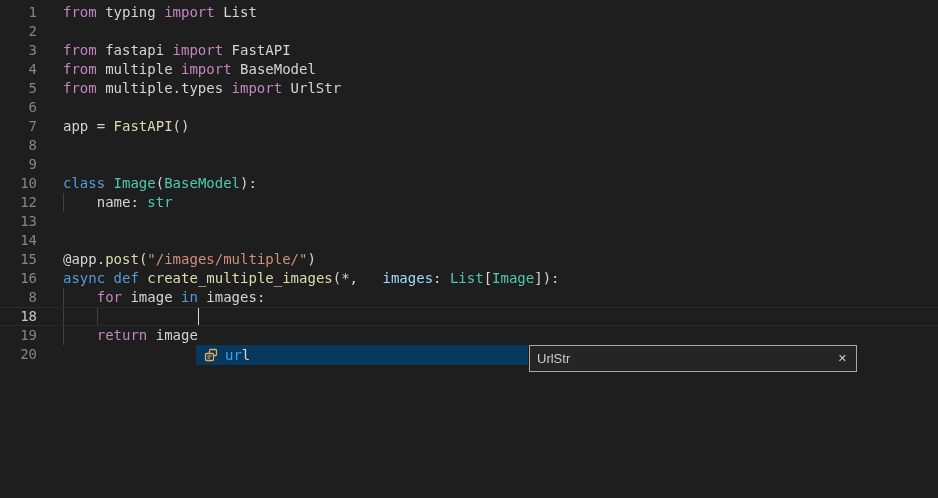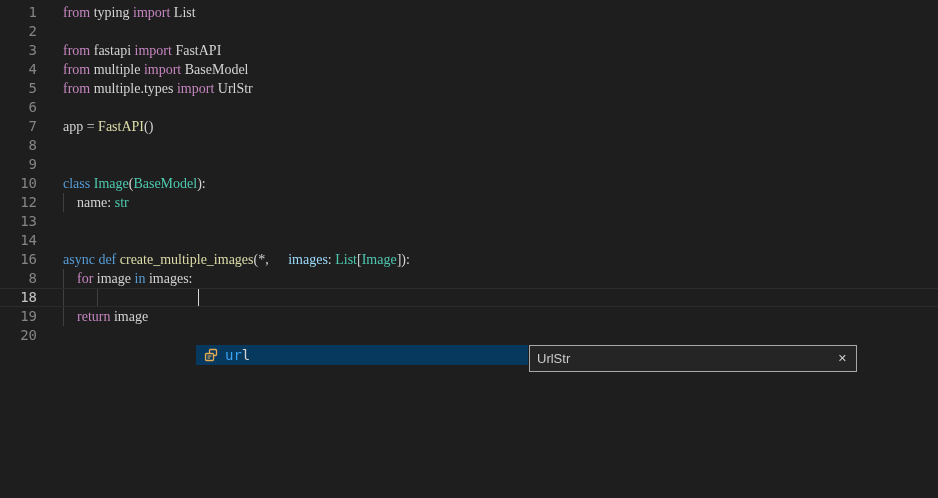--- a/index.html
+++ b/index.html
@@ -7,21 +7,21 @@
     overflow:hidden;font-family:"DejaVu Sans Mono","Liberation Mono",monospace;font-size:14px;}
   .code-area{position:absolute;top:3px;left:0;right:0;}
   .row{position:relative;display:flex;height:19px;line-height:19px;}
   .row.active::after{content:"";position:absolute;left:0;right:0;top:0;bottom:0;
     border-top:1px solid var(--current_line_border);border-bottom:1px solid var(--current_line_border);
     pointer-events:none;}
   .gutter{width:38px;flex:0 0 38px;text-align:right;padding-right:1px;box-sizing:border-box;
     color:var(--line_number);user-select:none;}
   .row.active .gutter{color:var(--line_number_active);}
   .code{position:relative;flex:1;padding-left:25px;white-space:pre;color:var(--plain);}
-  .code span{white-space:pre;font-family:Liberation Serif, serif;}
+  .code span{white-space:pre;}
   .tk-kw1{color:var(--kw1);} .tk-kw2{color:var(--kw2);} .tk-type{color:var(--type);}
   .tk-fn{color:var(--fn);} .tk-str{color:var(--str);} .tk-param{color:var(--param);margin-left:16px;}
   .tk-plain{color:var(--plain);}
   .tk-sq{color:var(--plain);text-decoration:underline;text-decoration-style:wavy;
     text-decoration-color:var(--squiggle);text-decoration-thickness:1px;text-underline-offset:3px;}
   .indent-guide{position:absolute;top:0;bottom:0;width:1px;background:var(--indent_guide);}
   .cursor{position:absolute;top:1px;bottom:1px;width:1.5px;background:var(--cursor);}
   
   .suggest-row{position:absolute;left:196px;top:345px;width:332px;height:20px;
     background:var(--suggest_selected_bg);display:flex;align-items:center;cursor:pointer;}
@@ -88,20 +88,24 @@
       </div>
       <div class="row">
         <div class="gutter">13</div>
         <div class="code"></div>
       </div>
       <div class="row">
         <div class="gutter">14</div>
         <div class="code"></div>
       </div>
       <div class="row">
+        <div class="gutter">15</div>
+        <div class="code"><span class="tk-plain">@app.</span><span class="tk-fn">post</span><span class="tk-plain">(</span><span class="tk-str">"/images/multiple/"</span><span class="tk-plain">)</span></div>
+      </div>
+      <div class="row">
         <div class="gutter">16</div>
         <div class="code"><span class="tk-kw2">async</span><span class="tk-plain"> </span><span class="tk-kw2">def</span><span class="tk-plain"> </span><span class="tk-fn">create_multiple_images</span><span class="tk-plain">(*, </span><span class="tk-param">images</span><span class="tk-plain">: </span><span class="tk-type">List</span><span class="tk-plain">[</span><span class="tk-type">Image</span><span class="tk-plain">]):</span></div>
       </div>
       <div class="row">
         <div class="gutter">8</div>
         <div class="code"><i class="indent-guide" style="left: 25px;"></i><span class="tk-plain">    </span><span class="tk-kw1">for</span><span class="tk-plain"> image </span><span class="tk-kw2">in</span><span class="tk-plain"> images:</span></div>
       </div>
       <div class="row active">
         <div class="gutter">18</div>
         <div class="code"><i class="indent-guide" style="left: 25px;"></i><i class="indent-guide" style="left: 58.72px;"></i><i class="cursor" style="left: 159.88px;"></i></div>

